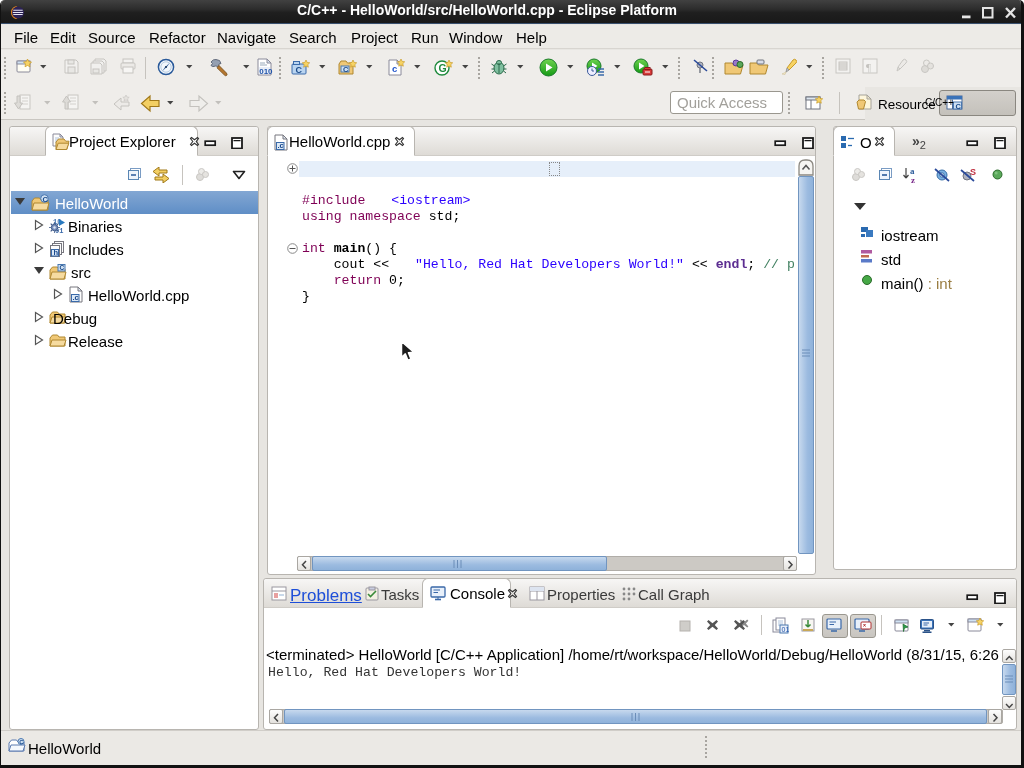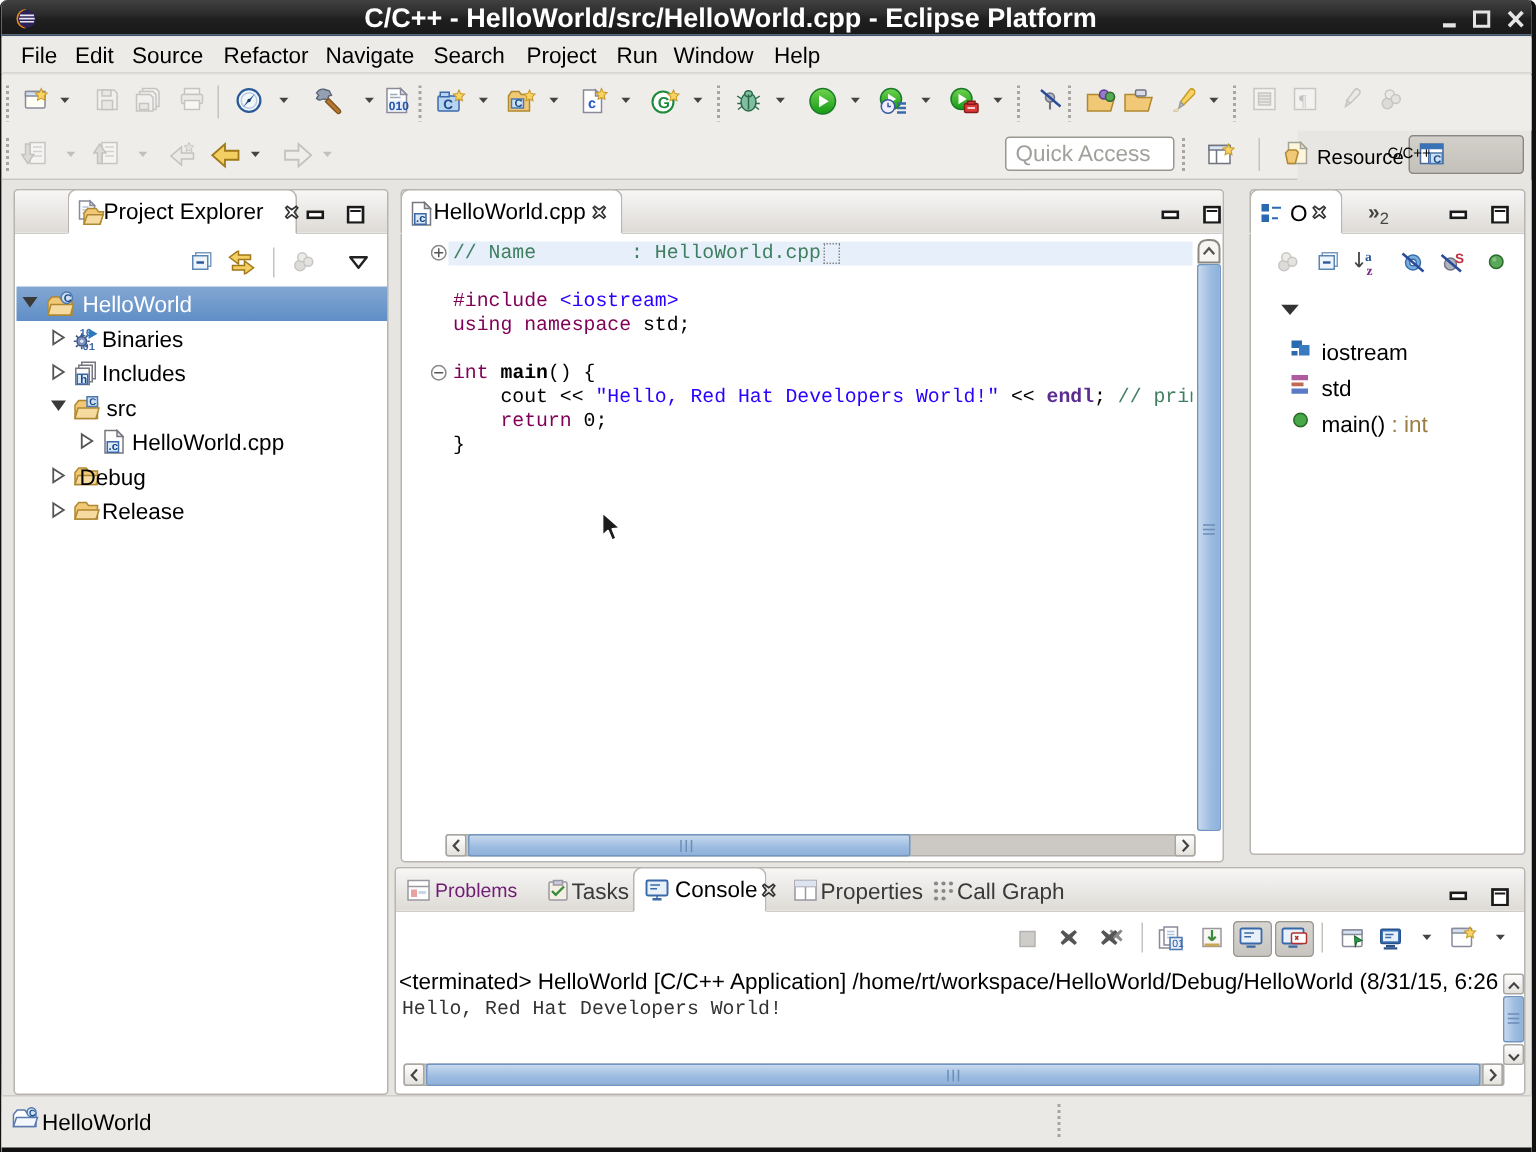--- a/index.html
+++ b/index.html
@@ -3,21 +3,21 @@
 <meta charset="utf-8">
 <style>
 * { margin:0; padding:0; box-sizing:border-box; }
 html,body { width:1024px; height:768px; overflow:hidden; }
 body { font-family:"Liberation Sans", sans-serif; font-size:15px; color:#000; background:#fff; position:relative; }
 #win { position:absolute; left:0; top:0; width:1024px; height:768px; background:#e8e6e2; border-left:1.5px solid #111; border-right:3px solid #111; border-radius:5px 5px 0 0; overflow:hidden; }
 
 #titlebar { position:absolute; left:0; top:0; width:1022px; height:24px;
   background:linear-gradient(#414141 0%, #2c2c2c 40%, #1f1f1f 55%, #191919 100%);
   border-bottom:1px solid #39506e; }
-#titlebar .title { position:absolute; left:0; right:50px; top:2px; text-align:center; color:#fff; font-weight:bold; font-size:18px; }
+#titlebar .title { position:absolute; left:0; right:50px; top:2px; text-align:center; color:#fff; font-weight:bold; font-size:14px; }
 .winbtn { position:absolute; top:0; height:24px; width:20px; color:#e8e8e8; text-align:center; }
 
 #elogo { position:absolute; left:9px; top:5px; width:15px; height:15px; }
 
 #menubar { position:absolute; left:0; top:25px; width:1022px; height:24px; background:#edebe7; border-bottom:1px solid #d8d5d0; }
 #menubar span { position:absolute; top:4px; }
 
 #tb1 { position:absolute; left:0; top:50px; width:1022px; height:37px; background:#efedea; }
 #tb2 { position:absolute; left:0; top:87px; width:864px; height:33px; background:#efedea; border-bottom:1px solid #c9c6c1; }
 .ti { position:absolute; top:8px; }
@@ -39,21 +39,21 @@
 .trow { position:absolute; left:1px; width:247px; height:23px; }
 .trow .lbl { position:absolute; top:4px; }
 .sel { background:linear-gradient(#83a7d3, #5f8ec6); color:#fff; }
 
 #editor { left:266px; top:6px; width:549px; height:449px; }
 #ecode { position:absolute; left:1px; top:31px; width:526px; height:395px; background:#fff;
   font-family:"Liberation Mono", monospace; font-size:13.2px; line-height:16px; white-space:pre; overflow:hidden; }
 #ecode .ln { position:absolute; left:33px; }
 .cmt { color:#3f7f5f; }
 .kw { color:#7f0055; font-weight:normal; }
-.str { color:#2a00ff; }
+.str { color:#2a00ff;margin-left:18px; }
 .stdf { color:#5c2d91; font-weight:bold; }
 
 .sbtrack { position:absolute; background:#ccc9c4; border:1px solid #b0ada8; }
 .sbthumb { position:absolute; background:linear-gradient(90deg,#c7d9ee,#9cbbe0 60%,#8fb2da); border:1px solid #7195c0; border-radius:2px; }
 .sbthumbh { position:absolute; background:linear-gradient(#c7d9ee,#9cbbe0 60%,#8fb2da); border:1px solid #7195c0; border-radius:2px; }
 .sbbtn { position:absolute; background:linear-gradient(#fdfdfd,#e4e2de); border:1px solid #aaa7a2; border-radius:2px; color:#555; }
 
 #outline { left:832px; top:6px; width:184px; height:444px; }
 
 #console { left:262px; top:458px; width:754px; height:152px; }
@@ -528,21 +528,20 @@
       </div>
       <svg class="minmax" style="left:506px;top:11px" width="13" height="12">
           <rect x="1.2" y="3.2" width="10" height="4" fill="#fff" stroke="#1a1a1a" stroke-width="1.7"></rect>
         </svg>
       <svg class="minmax" style="left:534px;top:10px" width="13" height="12">
           <rect x="1" y="1" width="10" height="10.5" fill="#fff" stroke="#1a1a1a" stroke-width="1.8"></rect>
           <line x1="2.5" y1="3.6" x2="9.5" y2="3.6" stroke="#1a1a1a" stroke-width="1.3"></line>
         </svg>
       <div id="ecode">
         <div style="position:absolute;left:30px;top:3px;width:498px;height:16px;background:#e6effa;"></div>
-        <div class="ln" style="top:3px"><span class="cmt">// Name        : HelloWorld.cpp</span></div>
         <div style="position:absolute;left:280px;top:4px;width:11px;height:14px;border:1px dotted #888;"></div>
         <div class="ln" style="top:35px"><span class="kw">#include</span> <span class="str">&lt;iostream&gt;</span></div>
         <div class="ln" style="top:51px"><span class="kw">using</span> <span class="kw">namespace</span> std;</div>
         <div class="ln" style="top:83px"><span class="kw">int</span> <b>main</b>() {</div>
         <div class="ln" style="top:99px">    cout &lt;&lt; <span class="str">"Hello, Red Hat Developers World!"</span> &lt;&lt; <span class="stdf">endl</span>; <span class="cmt">// prints Hello, Red Hat Developers World!</span></div>
         <div class="ln" style="top:115px">    <span class="kw">return</span> 0;</div>
         <div class="ln" style="top:131px">}</div>
         <svg class="ic" style="left:18px;top:5px" width="12" height="12">
             <circle cx="5.5" cy="5.5" r="4.8" fill="#fff" stroke="#888"></circle>
             <line x1="2.5" y1="5.5" x2="8.5" y2="5.5" stroke="#555"></line>
@@ -655,21 +654,21 @@
             <rect x="2" y="11" width="11" height="3.5" fill="#5a7ac8"></rect>
           </svg></div>
       <span style="position:absolute;left:47px;top:124px;">std</span>
       <div style="position:absolute;left:25px;top:145px;width:16px;height:16px;"><svg width="16" height="16">
             <circle cx="8" cy="8" r="4.5" fill="#46a846" stroke="#2a6a2a"></circle>
           </svg></div>
       <span style="position:absolute;left:47px;top:148px;">main() <span style="color:#9a7d42">: int</span></span>
     </div>
     <div class="panel" id="console">
       <div class="tabbar"></div>
-      <span style="position:absolute;left:26px;top:7px;font-size:13px;color:#701a75;">Problems</span>
+      <span style="position:absolute;left:26px;top:7px;font-size:17px;color:#1d4ed8;text-decoration:underline;">Problems</span>
       <svg class="ic" style="left:7px;top:7px" width="16" height="15">
           <rect x="1" y="1" width="14" height="13" fill="#fff" stroke="#9a97a0"></rect>
           <line x1="1" y1="5" x2="15" y2="5" stroke="#9a97a0"></line>
           <rect x="3" y="7" width="4" height="5" fill="#e8a0a0"></rect>
           <rect x="8" y="8" width="5" height="2" fill="#c8d8ea"></rect>
         </svg>
       <span style="position:absolute;left:117px;top:7px;font-size:15px;color:#3a3a3a;">Tasks</span>
       <svg class="ic" style="left:100px;top:7px" width="16" height="15">
           <rect x="2" y="2" width="12" height="12" rx="1" fill="#f4f0e4" stroke="#9a97a0"></rect>
           <rect x="5" y="1" width="6" height="3" fill="#c8cce0" stroke="#9a97a0"></rect>

